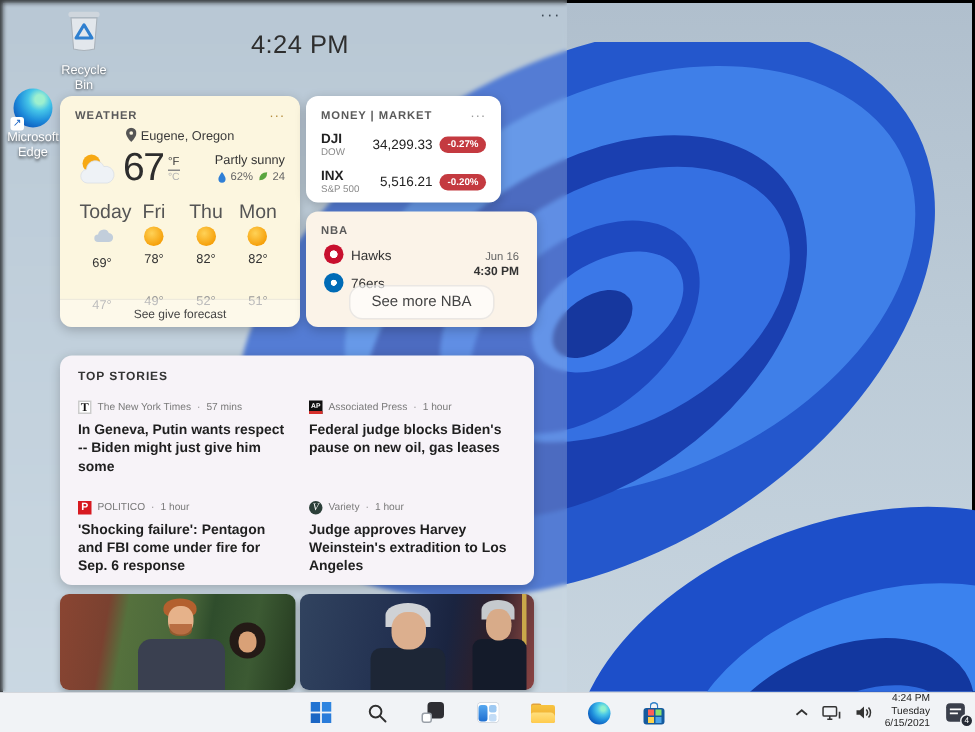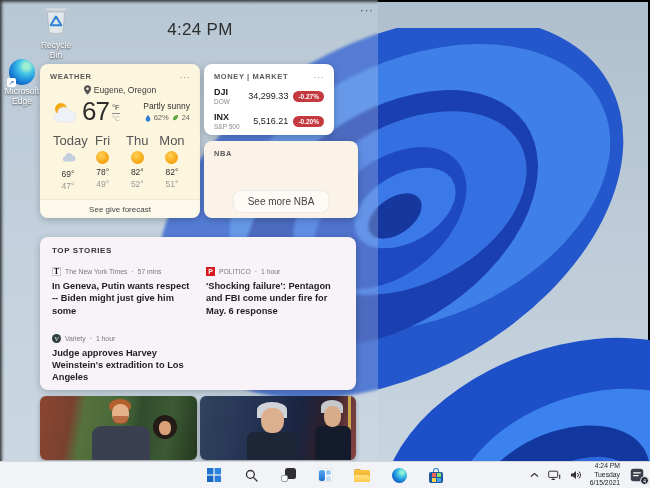--- a/index.html
+++ b/index.html
@@ -45,21 +45,21 @@
   .w-cond{margin-left:auto;text-align:right;}
   .w-cond .cond{font-size:8.5px;color:#333;}
   .w-stats{display:flex;justify-content:flex-end;align-items:center;gap:3px;margin-top:2px;
            font-size:7.5px;color:#666;}
   .w-grid{display:flex;justify-content:space-between;margin-top:6px;padding:0 3px;}
   .w-col{width:30px;text-align:center;cursor:pointer;}
   .w-col .d{font-size:13px;color:#555;text-align:center;}
   .sun-dot{display:block;width:13px;height:13px;margin:3px auto 0;border-radius:50%;
            background:radial-gradient(circle at 40% 35%,#ffd257,#f59e07 75%);}
   .w-col .hi{font-size:8.5px;color:#333;margin-top:3px;}
-  .w-col .lo{font-size:8.5px;color:#999;margin-top:2px;}
+  .w-col .lo{font-size:8.5px;color:#999;margin-top:18px;}
   .w-footer{position:absolute;left:0;right:0;bottom:0;height:19px;line-height:19px;text-align:center;
             font-size:8px;color:#444;border-top:1px solid rgba(0,0,0,.06);
             background:rgba(255,255,255,.35);border-radius:0 0 8px 8px;cursor:pointer;}
   
   #market{left:204px;top:64px;width:130px;height:71px;background:#fff;}
   .m-rows{margin-top:6px;}
   .m-row{display:flex;justify-content:space-between;align-items:center;margin-bottom:7px;cursor:pointer;}
   .m-sym{font-size:9px;font-weight:bold;color:#222;}
   .m-idx{font-size:6.5px;color:#8a8a8a;margin-top:1px;}
   .m-right{display:flex;gap:5px;}
@@ -308,43 +308,68 @@
           <span class="m-badge">-0.20%</span>
         </div>
       </div>
     </div>
   </div>
 
   <div class="card" id="nba">
     <div class="card-head">
       <span class="card-title">NBA</span>
     </div>
+    <div class="n-body">
+      <div class="n-teams">
+        <div class="n-team">
+          <span class="n-logo hawks"></span>
+          <span>Hawks</span>
+        </div>
+        <div class="n-team">
+          <span class="n-logo sixers"></span>
+          <span>76ers</span>
+        </div>
+      </div>
+      <div class="n-when">
+        <div class="n-date">Jun 16</div>
+        <div class="n-time">4:30 PM</div>
+      </div>
+    </div>
     <div class="n-btn">See more NBA</div>
   </div>
 
   <div class="card" id="stories">
     <div class="s-title">TOP STORIES</div>
     <div class="s-grid">
       <div class="s-item">
         <div class="s-meta">
           <span class="s-logo nyt">T</span>
           <span>The New York Times</span>
           <span>·</span>
           <span>57 mins</span>
         </div>
         <div class="s-headline">In Geneva, Putin wants respect -- Biden might just give him some</div>
       </div>
       <div class="s-item">
         <div class="s-meta">
+          <span class="s-logo ap">AP</span>
+          <span>Associated Press</span>
+          <span>·</span>
+          <span>1 hour</span>
+        </div>
+        <div class="s-headline">Federal judge blocks Biden's pause on new oil, gas leases</div>
+      </div>
+      <div class="s-item">
+        <div class="s-meta">
           <span class="s-logo politico">P</span>
           <span>POLITICO</span>
           <span>·</span>
           <span>1 hour</span>
         </div>
-        <div class="s-headline">'Shocking failure': Pentagon and FBI come under fire for May. 6 response</div>
+        <div class="s-headline">'Shocking failure': Pentagon and FBI come under fire for Sep. 6 response</div>
       </div>
       <div class="s-item">
         <div class="s-meta">
           <span class="s-logo variety">V</span>
           <span>Variety</span>
           <span>·</span>
           <span>1 hour</span>
         </div>
         <div class="s-headline">Judge approves Harvey Weinstein's extradition to Los Angeles</div>
       </div>

